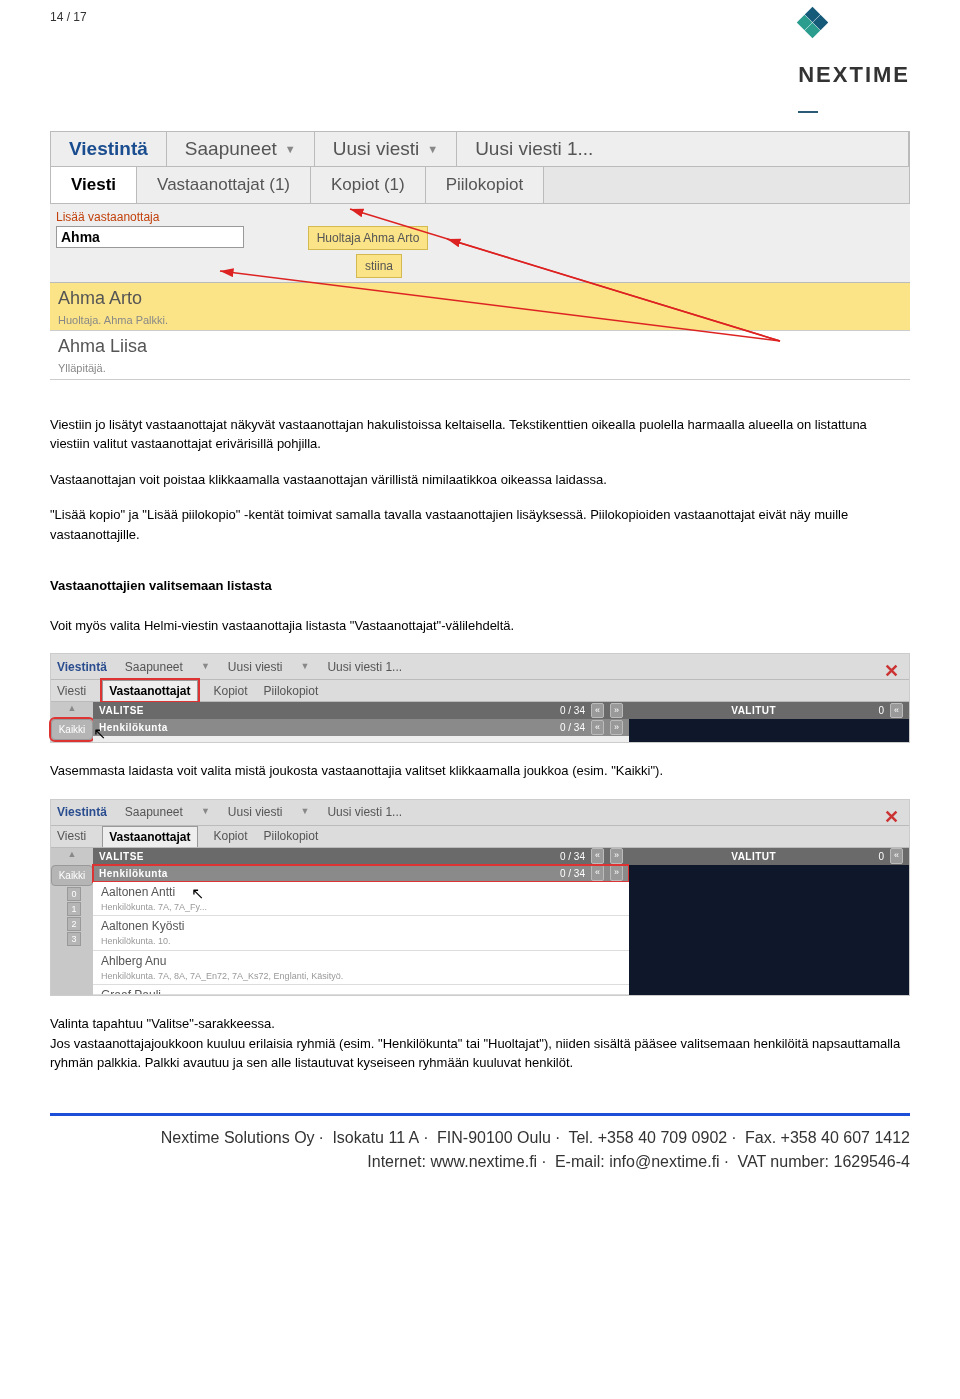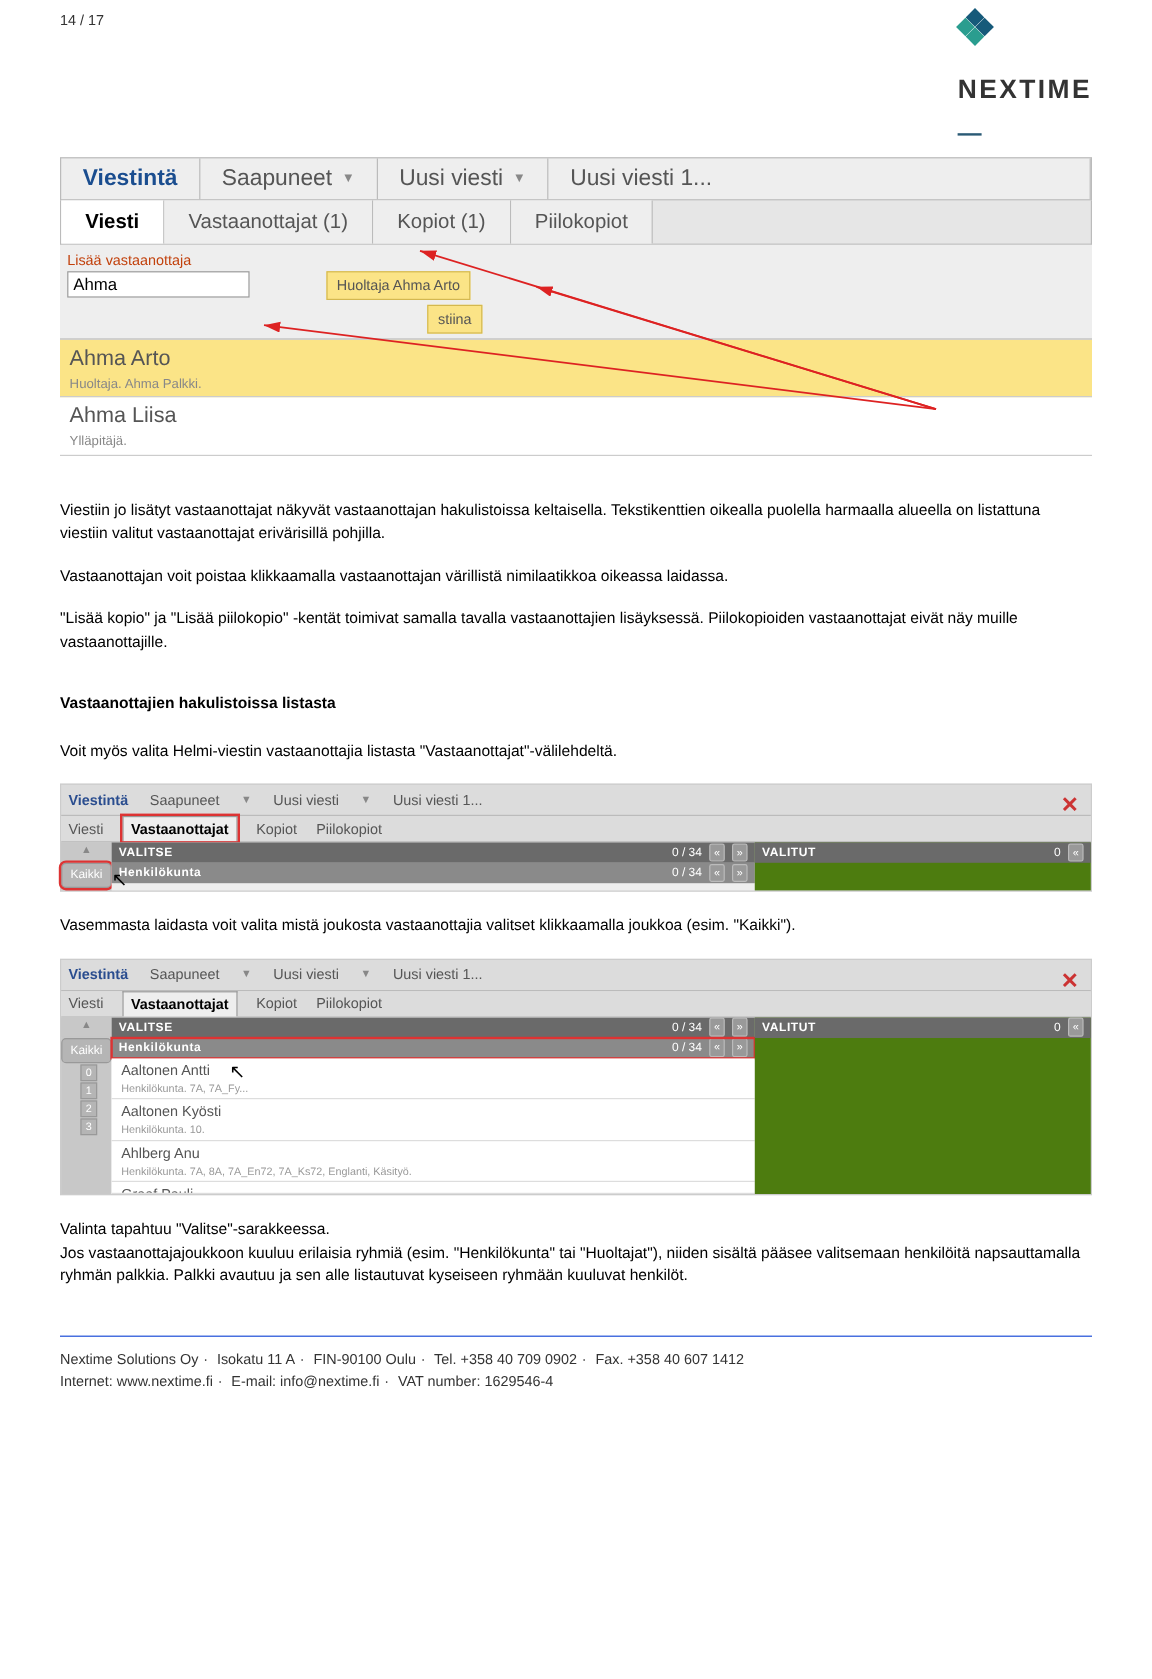--- a/index.html
+++ b/index.html
@@ -19,21 +19,21 @@
   .ui1 { position: relative; border-collapse: collapse; background: #e6e6e6; margin-top: 18px; font-family: Arial, sans-serif; color: #555; }
   .ui1 .main-tabs { display: flex; align-items: center; background: #eee; border: 1px solid #bbb; font-size: 19px; height: 36px; }
   .ui1 .main-tabs .mt { padding: 0 18px; height: 100%; display: flex; align-items: center; gap: 8px; border-right: 1px solid #bbb; }
   .ui1 .main-tabs .mt.selected { color: #1a4d8f; font-weight: bold; }
   .ui1 .main-tabs .drop { color: #888; font-size: 11px; }
   .ui1 .sub-tabs { display: flex; border: 1px solid #bbb; border-top: none; }
   .ui1 .sub-tabs .st { padding: 5px 20px; border-right: 1px solid #bbb; font-size: 17px; background: #eee; }
   .ui1 .sub-tabs .st.active { background: #fff; color: #000; font-weight: bold; }
   .ui1 .fieldrow { background: #eee; padding: 4px 6px; border-bottom: 1px solid #bbb; position: relative; }
   .ui1 .input-label { font-size: 12px; color: #c2410c; }
-  .ui1 input[type=text] { border: 1px solid #999; padding: 2px 4px; font-size: 14px; width: 152px; }
+  .ui1 input[type=text] { border: 1px solid #999; padding: 2px 4px; font-size: 14px; width: 188px; font-weight: bold; }
   .ui1 .chip { display: inline-block; background: #fbe487; border: 1px solid #d4b850; padding: 2px 8px; font-size: 12px; margin-left: 60px; }
   .ui1 .chip2 { display: inline-block; background: #fbe487; border: 1px solid #d4b850; padding: 2px 8px; font-size: 12px; margin-left: 300px; margin-top: 4px; }
   .ui1 .droplist { background: #fff; border: none; }
   .ui1 .droplist .di { padding: 2px 8px; border-bottom: 1px solid #ccc; }
   .ui1 .droplist .di.hl { background: #fbe487; }
   .ui1 .droplist .di .name { font-size: 18px; color: #555; }
   .ui1 .droplist .di .meta { font-size: 11px; color: #888; }
   .arrow-svg { position: absolute; top: 0; left: 0; pointer-events: none; }
 
   .body-text { margin-top: 35px; }
@@ -48,33 +48,33 @@
   .ui2 .close-x { position: absolute; right: 10px; top: 4px; font-size: 18px; color: #c33; font-weight: bold; }
   .ui2 .st2 { display: flex; padding: 0 6px; gap: 16px; height: 22px; align-items: center; background: #dcdcdc; border-bottom: 1px solid #bbb; }
   .ui2 .st2 .act { font-weight: bold; color: #000; border: 1px solid #999; border-bottom: none; background: #eee; padding: 1px 6px; text-align: center; }
   .ui2 .st2 .act.red-b { outline: 2px solid #d33; }
   .ui2 .colrow { display: flex; }
   .ui2 .col-left { width: 42px; background: #c8c8c8; display: flex; flex-direction: column; gap: 1px; padding-bottom: 2px; }
   .ui2 .pill { background: #b5b5b5; color: #fff; font-size: 10px; padding: 2px 4px; border: 1px solid #999; border-radius: 4px; text-align: center; }
   .ui2 .pill.red-b { outline: 2px solid #d33; }
   .ui2 .num-sq { width: 14px; height: 14px; background: #b5b5b5; border: 1px solid #999; color: #fff; font-size: 9px; text-align: center; line-height: 12px; margin-left: 16px; }
   .ui2 .col-mid { flex: 1; background: #eee; display: flex; flex-direction: column; }
-  .ui2 .col-right { width: 280px; background: #4d7c0f; }
+  .ui2 .col-right { width: 280px; background: #0f172a; text-align: center; }
   .ui2 .bar { display: flex; align-items: center; height: 17px; background: #6a6a6a; color: #fff; padding: 0 6px; font-size: 10px; gap: 6px; }
   .ui2 .bar .title { flex: 1; font-weight: bold; letter-spacing: 0.5px; }
   .ui2 .bar .pager { background: #999; color: #fff; font-size: 9px; padding: 0 3px; border: 1px solid #bbb; border-radius: 2px; }
   .ui2 .bar.hl { background: #8a8a8a; }
   .ui2 .bar.red-b { outline: 2px solid #d33; outline-offset: -1px; }
   .ui2 .list3 { background: #fff; }
   .ui2 .list3 .r { padding: 1px 8px; border-bottom: 1px solid #ddd; }
   .ui2 .list3 .nm { font-size: 12px; color: #555; }
   .ui2 .list3 .mt { font-size: 9px; color: #999; }
   .ui2 .cursor { position: absolute; font-size: 16px; color: #000; pointer-events: none; }
 
-  .footer { border-top: 1px solid #1d4ed8; margin-top: 40px; padding-top: 10px; font-size: 12px; text-align: left; color: #333; }
+  .footer { border-top: 3px solid #1d4ed8; margin-top: 40px; padding-top: 10px; font-size: 16px; text-align: right; color: #333; }
   .footer .sep { margin: 0 4px; }
 </style>
 </head>
 <body>
 
 <div class="page-header">
   <div class="page-num">14 / 17</div>
   <div class="brand">
     <div class="brand-icon">
       <span class="bi1"></span>
@@ -131,21 +131,21 @@
     <line x1="730" y1="210" x2="300" y2="78" stroke="#d22" stroke-width="1.5" marker-end="url(#ah)"></line>
     <line x1="730" y1="210" x2="397" y2="108" stroke="#d22" stroke-width="1.5" marker-end="url(#ah)"></line>
     <line x1="730" y1="210" x2="170" y2="140" stroke="#d22" stroke-width="1.5" marker-end="url(#ah)"></line>
   </svg>
 </div>
 
 <div class="body-text">
   <p>Viestiin jo lisätyt vastaanottajat näkyvät vastaanottajan hakulistoissa keltaisella. Tekstikenttien oikealla puolella harmaalla alueella on listattuna viestiin valitut vastaanottajat erivärisillä pohjilla.</p>
   <p>Vastaanottajan voit poistaa klikkaamalla vastaanottajan värillistä nimilaatikkoa oikeassa laidassa.</p>
   <p>"Lisää kopio" ja "Lisää piilokopio" -kentät toimivat samalla tavalla vastaanottajien lisäyksessä. Piilokopioiden vastaanottajat eivät näy muille vastaanottajille.</p>
-  <h4>Vastaanottajien hakulistoissa listasta</h4>
+  <h4>Vastaanottajien valitsemaan listasta</h4>
   <p>Voit myös valita Helmi-viestin vastaanottajia listasta "Vastaanottajat"-välilehdeltä.</p>
 </div>
 
 <div class="ui2">
   <span class="close-x">✕</span>
   <div class="mt2">
     <span class="sel">Viestintä</span>
     <span>Saapuneet</span>
       <span class="d1">▼</span>
     <span>Uusi viesti</span>

